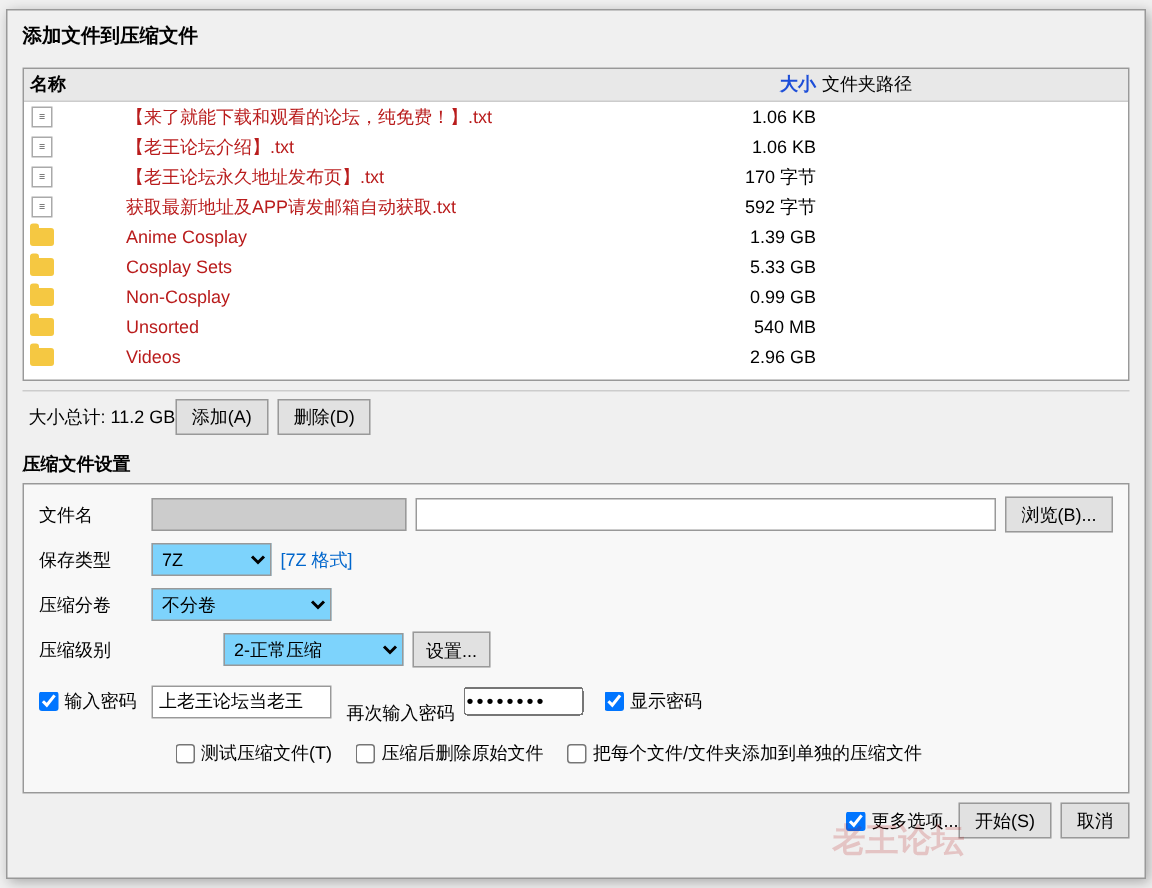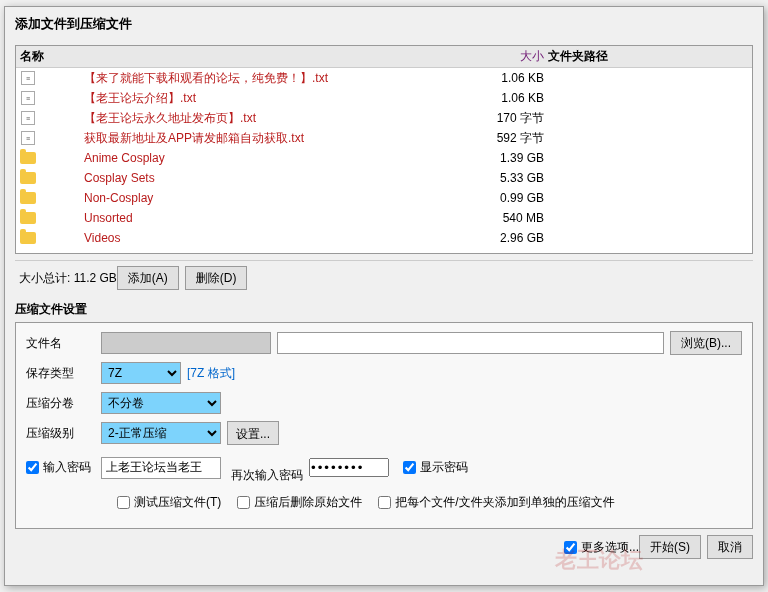--- a/index.html
+++ b/index.html
@@ -45,28 +45,28 @@
     }
     .file-list-header .col-name {
       flex: 1;
       font-weight: bold;
       font-size: 12px;
       color: #000;
     }
     .file-list-header .col-size {
       width: 80px;
       text-align: right;
-      font-weight: normal;
-      font-size: 12px;
-      color: #701a75;
+      font-weight: bold;
+      font-size: 12px;
+      color: #1d4ed8;
       padding-right: 4px;
     }
     .file-list-header .col-path {
       width: 200px;
-      font-weight: bold;
+      font-weight: normal;
       font-size: 12px;
       color: #000;
     }
     .file-list-body {
       height: 185px;
       overflow-y: scroll;
       overflow-x: hidden;
     }
     .file-row {
       display: flex;
@@ -201,21 +201,21 @@
     select {
       border: 1px solid #999;
       background: #7dd3fc;
       padding: 2px 2px;
       font-size: 12px;
       height: 22px;
       font-family: inherit;
     }
     .select-7z { width: 80px; }
     .select-nosplit { width: 120px; }
-    .select-level { width: 120px; }
+    .select-level { width: 120px; margin-left: 48px; }
 
     .link-text {
       color: #0066cc;
       font-size: 12px;
       cursor: pointer;
       text-decoration: none;
     }
 
     .password-input {
       width: 120px;

